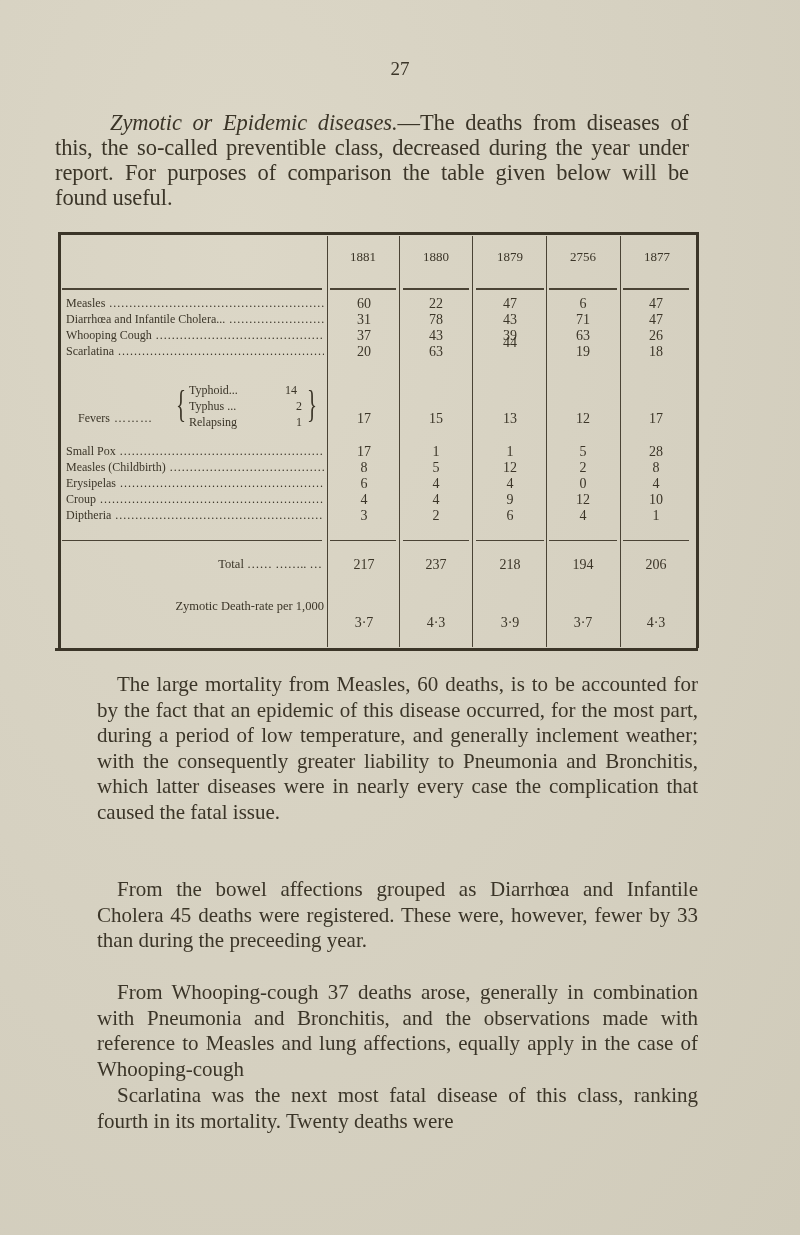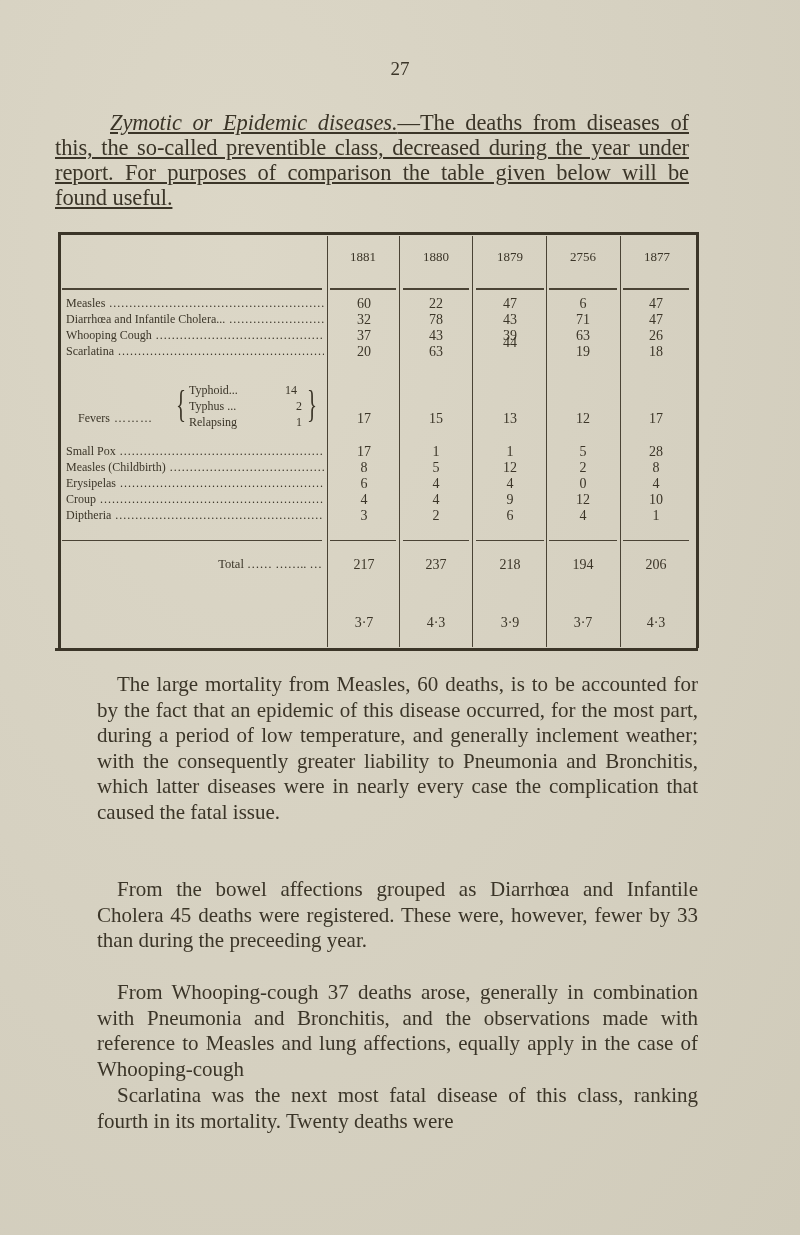--- a/index.html
+++ b/index.html
@@ -11,21 +11,21 @@
       color: #3b3528;
       position: relative; overflow: hidden;
     }
     .page-number {
       position: absolute; top: 58px; left: 0; width: 800px; text-align: center;
       font-size: 19px; color: #3b3528;
     }
     .intro {
       position: absolute; top: 110px; left: 55px; width: 634px;
       font-size: 22.5px; line-height: 25px; text-align: justify;
-      text-indent: 55px; letter-spacing: -0.1px; text-decoration: underline;
+      text-indent: 55px; letter-spacing: -0.1px;
     }
     .intro .lead { font-style: italic; }
     .table-wrap {
       position: absolute; top: 232px; left: 58px; width: 635px; height: 416px;
       border-left: 3px solid #3b3528; border-right: 3px solid #3b3528;
     }
     .rule-top { position: absolute; top: 232px; left: 58px; width: 640px; height: 3px; background: #3b3528; }
     .rule-bottom { position: absolute; top: 648px; left: 55px; width: 643px; height: 3px; background: #3b3528; }
     .col-line { position: absolute; top: 236px; height: 411px; width: 1px; background: #4a4335; }
     .hline { position: absolute; height: 2px; background: #4a4335; }
@@ -84,21 +84,21 @@
 <div class="year" style="left:622px">1877</div>
 
 <div id="rows">
     <div class="row-label" style="top: 296px;"><span>Measles</span><span class="dots"> ............................................................</span></div>
     <div class="cell" style="left: 334px; top: 296px;">60</div>
     <div class="cell" style="left: 406px; top: 296px;">22</div>
     <div class="cell" style="left: 480px; top: 296px;">47</div>
     <div class="cell" style="left: 553px; top: 296px;">6</div>
     <div class="cell" style="left: 626px; top: 296px;">47</div>
     <div class="row-label" style="top: 312px;"><span>Diarrhœa and Infantile Cholera...</span><span class="dots"> ............................................................</span></div>
-    <div class="cell" style="left: 334px; top: 312px;">32</div>
+    <div class="cell" style="left: 334px; top: 312px;">31</div>
     <div class="cell" style="left: 406px; top: 312px;">78</div>
     <div class="cell" style="left: 480px; top: 312px;">43</div>
     <div class="cell" style="left: 553px; top: 312px;">71</div>
     <div class="cell" style="left: 626px; top: 312px;">47</div>
     <div class="row-label" style="top: 328px;"><span>Whooping Cough</span><span class="dots"> ............................................................</span></div>
     <div class="cell" style="left: 334px; top: 328px;">37</div>
     <div class="cell" style="left: 406px; top: 328px;">43</div>
     <div class="cell" style="left: 480px; top: 328px;">39</div>
     <div class="cell" style="left: 553px; top: 328px;">63</div>
     <div class="cell" style="left: 626px; top: 328px;">26</div>
@@ -156,20 +156,21 @@
 <div class="brace" style="left:303px;top:385px">}</div>
 
 <div class="total-label"><span>Total</span> <span>…… …….. …</span></div>
 <div class="cell" style="left:334px;top:557px">217</div>
 <div class="cell" style="left:406px;top:557px">237</div>
 <div class="cell" style="left:480px;top:557px">218</div>
 <div class="cell" style="left:553px;top:557px">194</div>
 <div class="cell" style="left:626px;top:557px">206</div>
 
 <div class="rate-label">
+    <div>Zymotic Death-rate per 1,000</div>
   </div>
 <div class="cell" style="left:334px;top:615px">3·7</div>
 <div class="cell" style="left:406px;top:615px">4·3</div>
 <div class="cell" style="left:480px;top:615px">3·9</div>
 <div class="cell" style="left:553px;top:615px">3·7</div>
 <div class="cell" style="left:626px;top:615px">4·3</div>
 
 <div class="para" style="top:672px;text-indent:20px;left:97px;width:601px">The large mortality from Measles, 60 deaths, is to be accounted for by the fact that an epidemic of this disease occurred, for the most part, during a period of low temperature, and generally inclement weather; with the consequently greater liability to Pneumonia and Bronchitis, which latter diseases were in nearly every case the complication that caused the fatal issue.</div>
 <div class="para" style="top:877px;text-indent:20px;left:97px;width:601px">From the bowel affections grouped as Diarrhœa and Infantile Cholera 45 deaths were registered. These were, however, fewer by 33 than during the preceeding year.</div>
 <div class="para" style="top:980px;text-indent:20px;left:97px;width:601px">From Whooping-cough 37 deaths arose, generally in combination with Pneumonia and Bronchitis, and the observations made with reference to Measles and lung affections, equally apply in the case of Whooping-cough</div>

